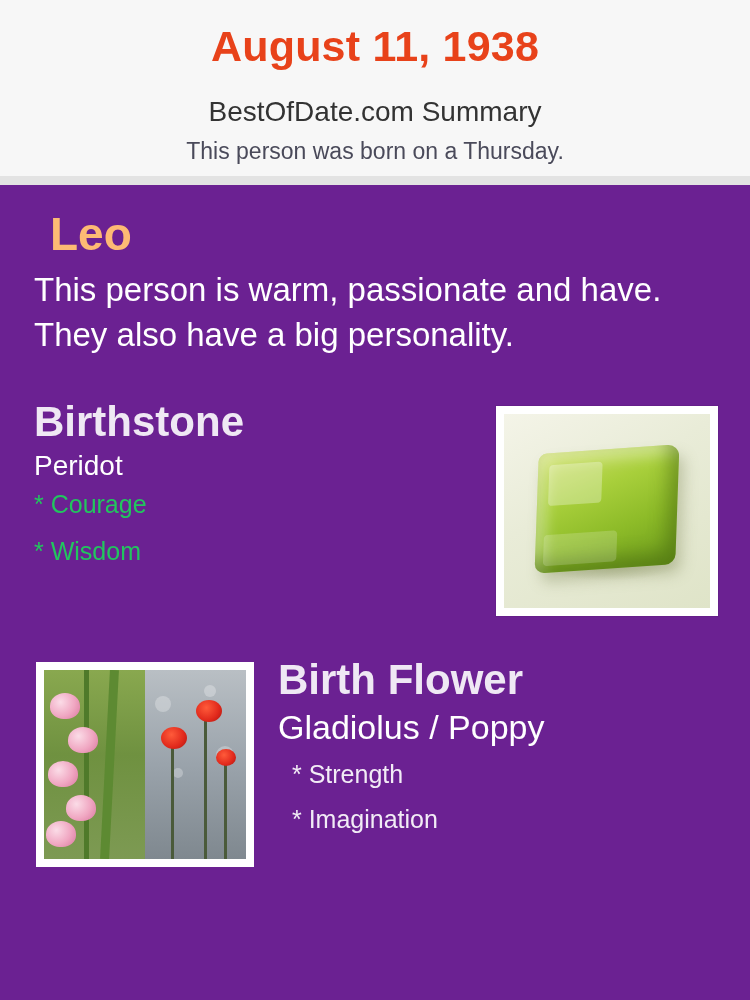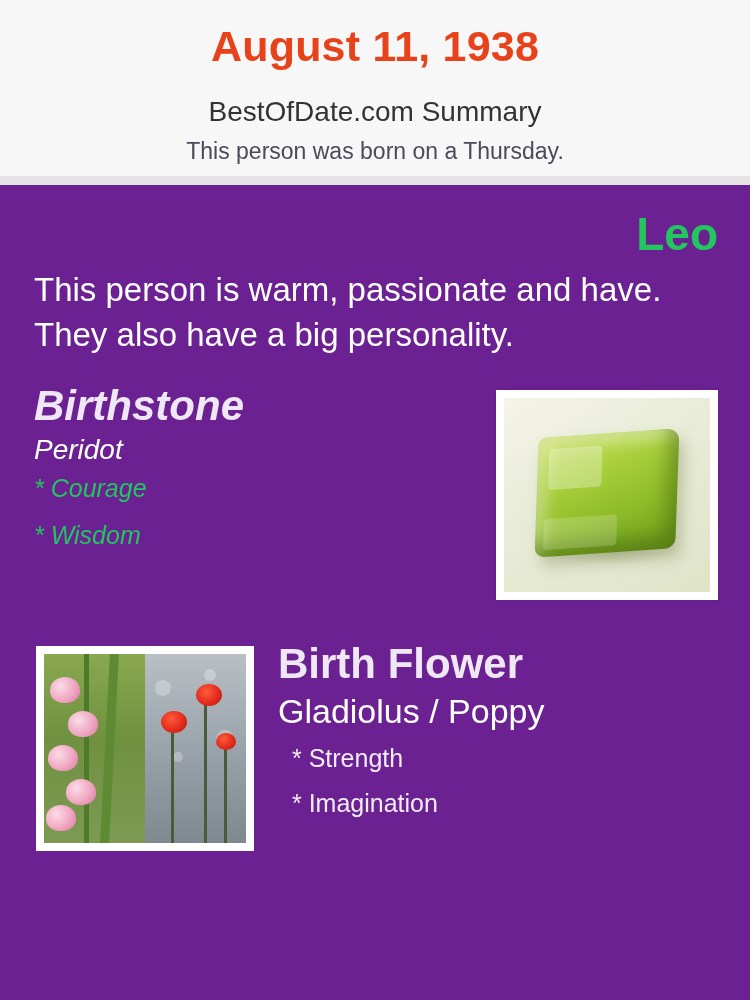--- a/index.html
+++ b/index.html
@@ -56,39 +56,37 @@
 
   
   .body {
     padding: 22px 32px 0 32px;
     color: #ffffff;
   }
 
   .sign-name {
     font-size: 46px;
     font-weight: bold;
-    color: #22c55e;
+    color: #fdba74;
     line-height: 1.2;
-    margin: 0 0 6px 10px;
-    text-align: right;
+    margin: 0 0 6px 18px;
   }
   .sign-desc {
     font-size: 33px;
     color: #ffffff;
     line-height: 1.36;
     margin: 0 0 2px 2px;
     max-width: 660px;
   }
 
   
   .stone-section {
-    margin-top: 24px;
+    margin-top: 40px;
     position: relative;
     min-height: 230px;
-    font-style: italic;
   }
   .stone-title {
     font-size: 42px;
     font-weight: bold;
     color: #efe8f4;
     line-height: 1.15;
     margin: 0 0 2px 2px;
   }
   .stone-name {
     font-size: 28px;

